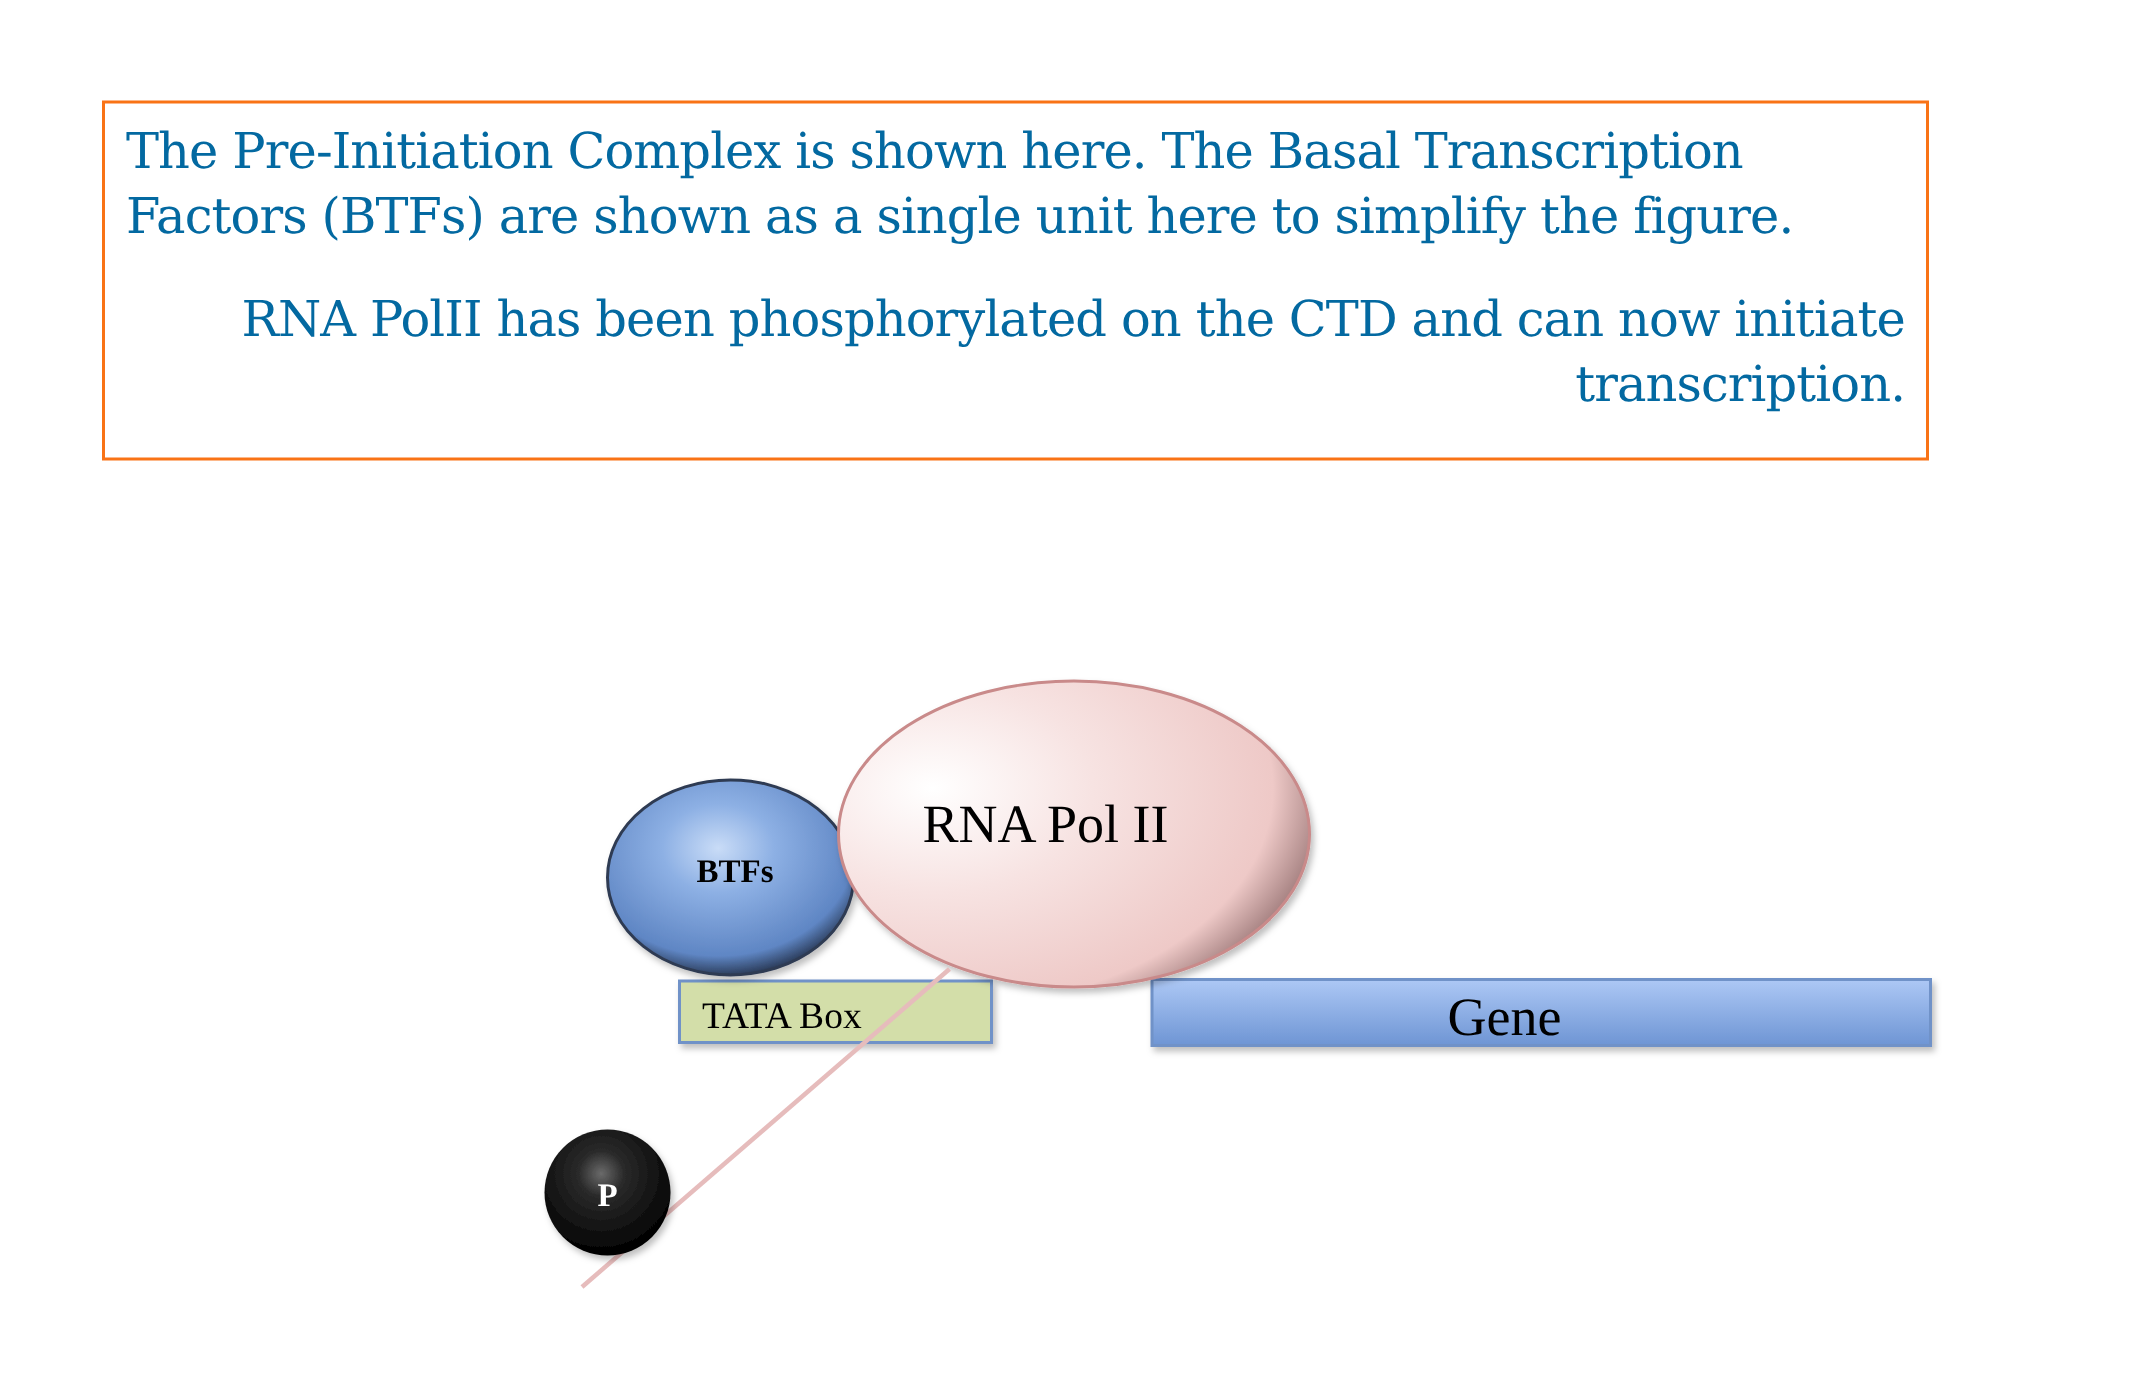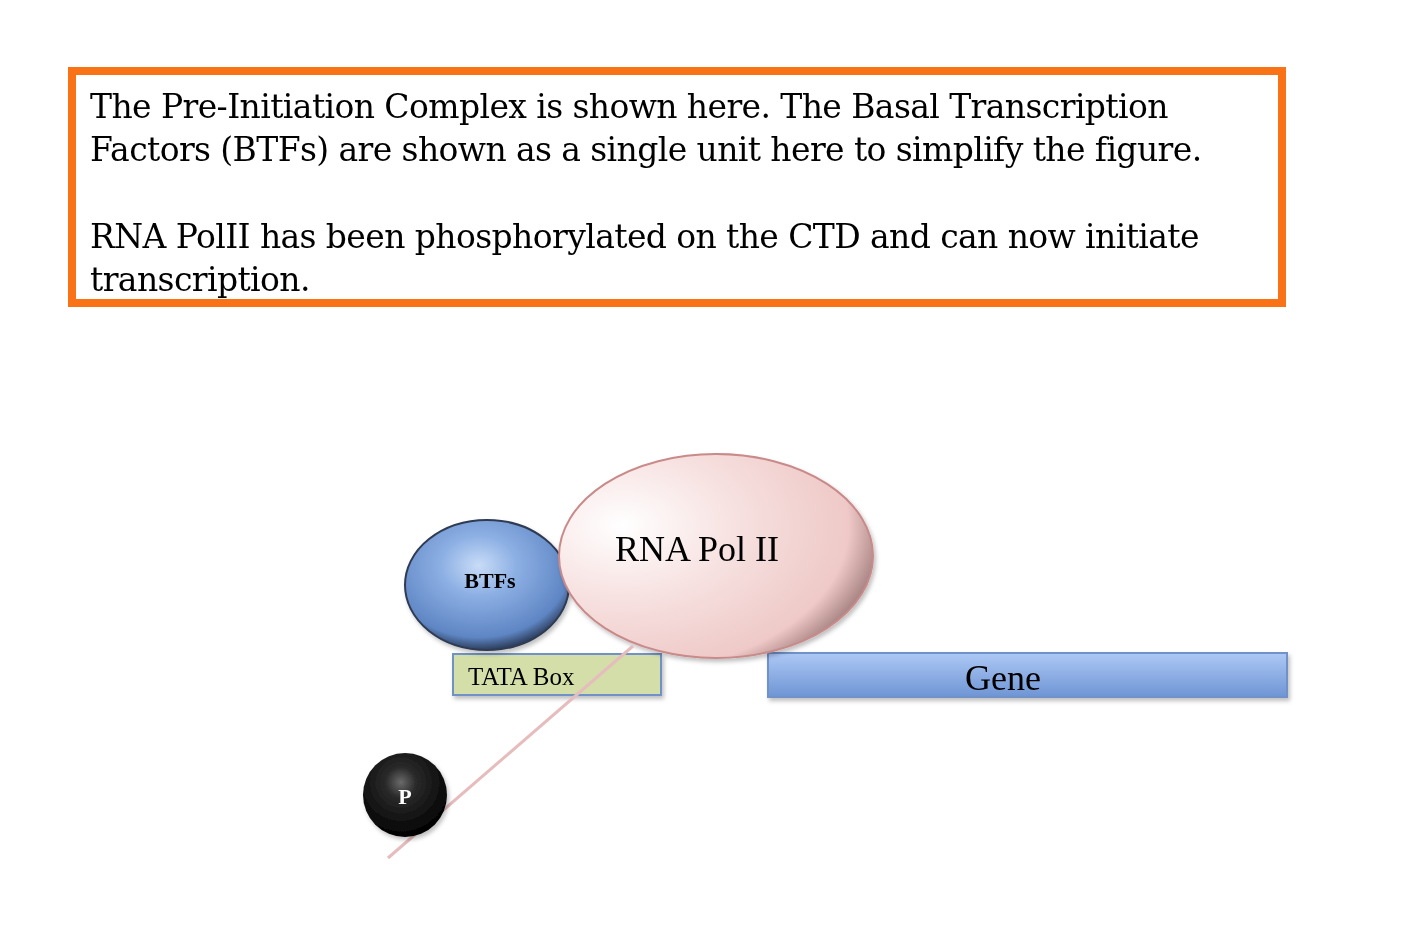--- a/index.html
+++ b/index.html
@@ -13,35 +13,36 @@
       position: relative;
       overflow: hidden;
       font-family: "DejaVu Serif", "Liberation Serif", serif;
     }
     .caption-box {
       position: absolute;
       left: 68px;
       top: 67px;
       width: 1218px;
       height: 240px;
-      border: 8px solid #f97316;
+      border: 2px solid #f97316;
       box-sizing: border-box;
       background: #ffffff;
       padding: 10px 14px;
-      color: #000000;
+      color: #0369a1;
       font-family: "DejaVu Serif", "Liberation Serif", serif;
       font-size: 33px;
       line-height: 43px;
       letter-spacing: -0.6px;
     }
     .caption-box p {
       margin: 0;
     }
     .caption-box p + p {
-      margin-top: 44px;
+      margin-top: 26px;
+      text-align: right;
     }
     #diagram {
       position: absolute;
       left: 0;
       top: 0;
     }
     .lbl-serif {
       font-family: "Liberation Serif", "DejaVu Serif", serif;
     }
   </style>

